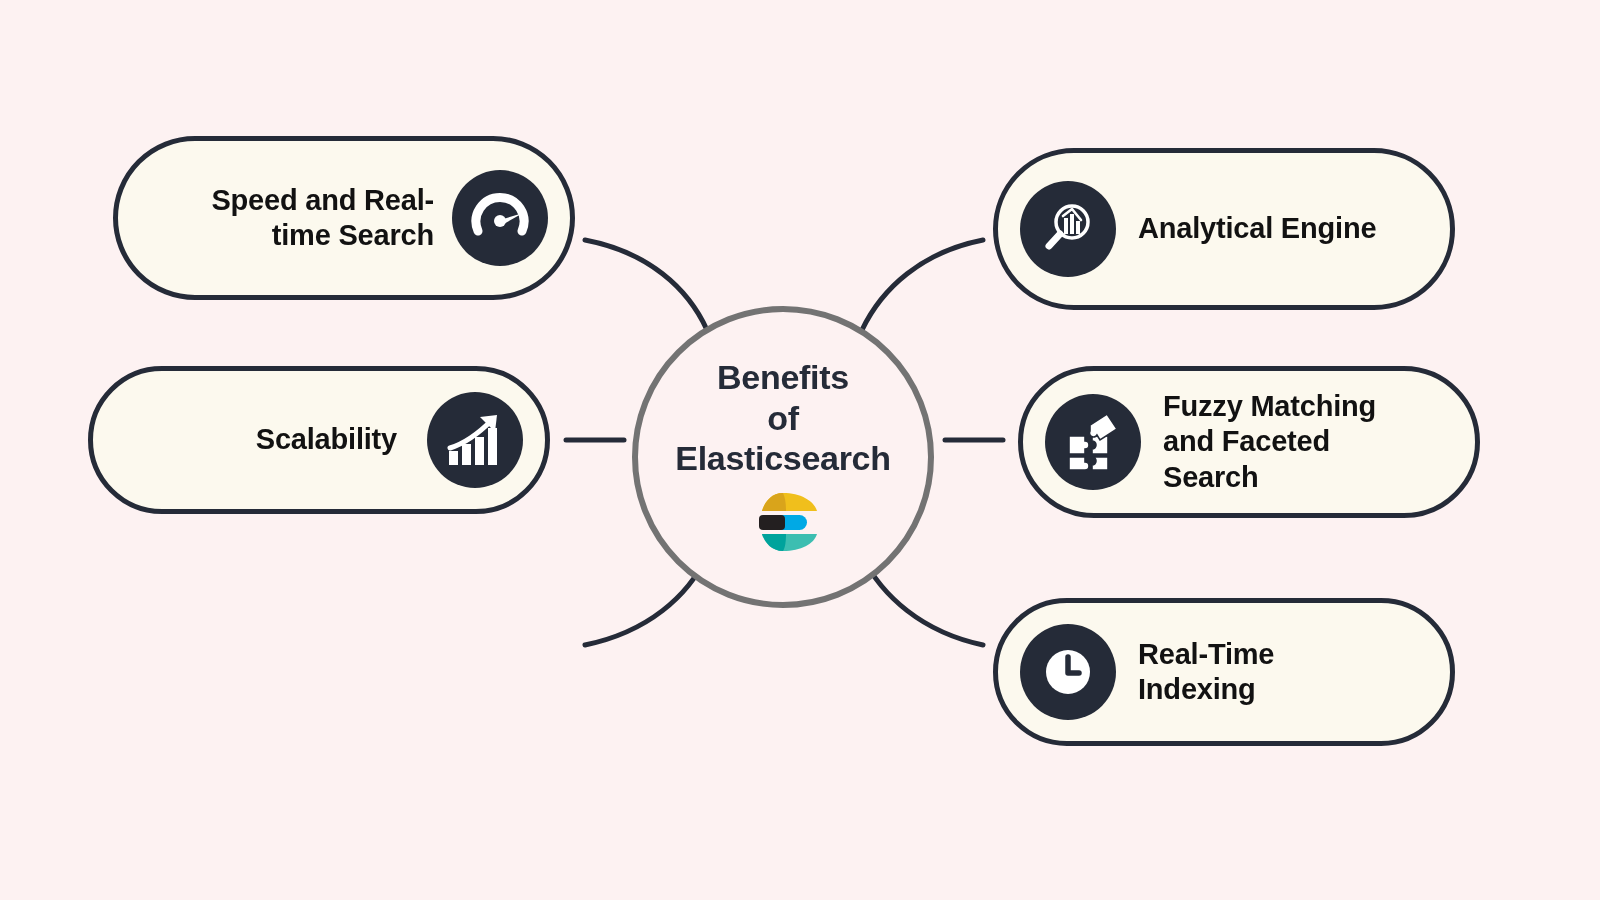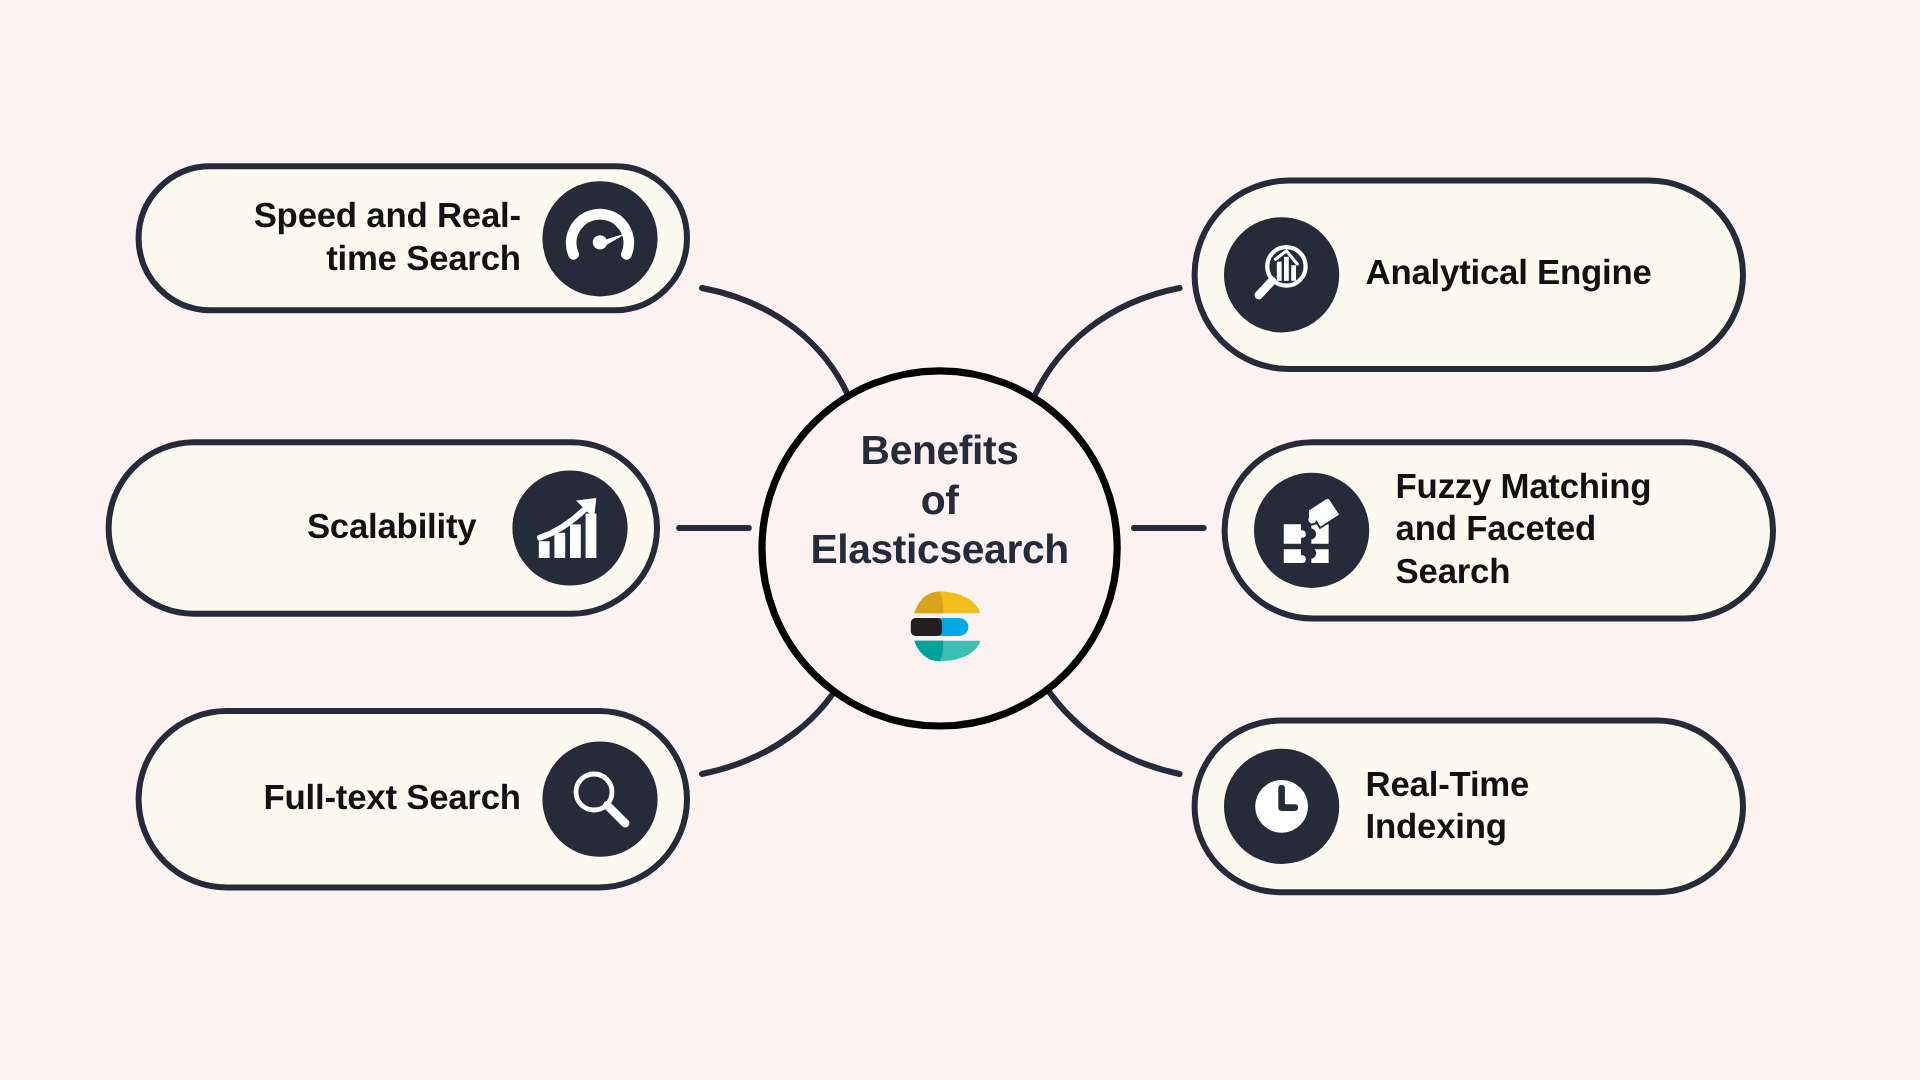--- a/index.html
+++ b/index.html
@@ -42,34 +42,34 @@
   .icon-badge {
     flex: 0 0 auto;
     width: 96px; height: 96px;
     border-radius: 50%;
     background: #252B38;
     display: flex; align-items: center; justify-content: center;
   }
   .icon-badge svg { display: block; }
 
   
-  #node-speed      { left: 113px; top: 136px;  width: 462px; height: 125px; }
+  #node-speed      { left: 113px; top: 136px;  width: 462px; height: 164px; }
   #node-scale      { left: 88px;  top: 366px;  width: 462px; height: 148px; gap: 12px; }
   #node-fulltext   { left: 113px; top: 590px;  width: 462px; height: 152px; }
   #node-analytical { left: 993px; top: 148px;  width: 462px; height: 162px; }
   #node-fuzzy      { left: 1018px;top: 366px;  width: 462px; height: 152px; }
   #node-realtime   { left: 993px; top: 598px;  width: 462px; height: 148px; }
 
   
   #hub {
     position: absolute;
     left: 632px; top: 306px;
     width: 302px; height: 302px;
     border-radius: 50%;
-    border: 6px solid #000000;
+    border: 6px solid #737373;
     background: #FDF2F2;
     display: flex; flex-direction: column;
     align-items: center; justify-content: center;
     gap: 6px;
   }
   #hub-title {
     color: #252B38;
     font-size: 34px;
     font-weight: 700;
     line-height: 1.2;
@@ -130,29 +130,20 @@
         <rect x="4" y="40" width="9" height="14" fill="#FFFFFF"></rect>
         <rect x="17" y="33" width="9" height="21" fill="#FFFFFF"></rect>
         <rect x="30" y="26" width="9" height="28" fill="#FFFFFF"></rect>
         <rect x="43" y="17" width="9" height="37" fill="#FFFFFF"></rect>
         <path d="M5 37 C18 33 32 24 47 9" fill="none" stroke="#FFFFFF" stroke-width="5" stroke-linecap="round"></path>
         <path d="M35 6 L52 4 L50 21 Z" fill="#FFFFFF"></path>
       </svg>
     </span>
   </div>
 
-  <div class="pill left" id="node-fulltext">
-    <span class="pill-label" style="white-space: pre-line;">Full-text Search</span>
-    <span class="icon-badge">
-      <svg width="58" height="58" viewBox="0 0 58 58">
-        <circle cx="24" cy="23" r="15" fill="none" stroke="#FFFFFF" stroke-width="4"></circle>
-        <line x1="35" y1="34" x2="50" y2="49" stroke="#FFFFFF" stroke-width="7" stroke-linecap="round"></line>
-      </svg>
-    </span>
-  </div>
 
   <div class="pill right" id="node-analytical">
     <span class="icon-badge">
       <svg width="58" height="58" viewBox="0 0 58 58">
         <circle cx="33" cy="22" r="16" fill="none" stroke="#FFFFFF" stroke-width="3.5"></circle>
         <rect x="25" y="18" width="4" height="16" fill="#FFFFFF"></rect>
         <rect x="31" y="14" width="4" height="20" fill="#FFFFFF"></rect>
         <rect x="37" y="21" width="4" height="13" fill="#FFFFFF"></rect>
         <path d="M24 16 L33 9 L42 20" fill="none" stroke="#FFFFFF" stroke-width="2.6" stroke-linecap="round"></path>
         <line x1="21" y1="34" x2="10" y2="46" stroke="#FFFFFF" stroke-width="7" stroke-linecap="round"></line>

